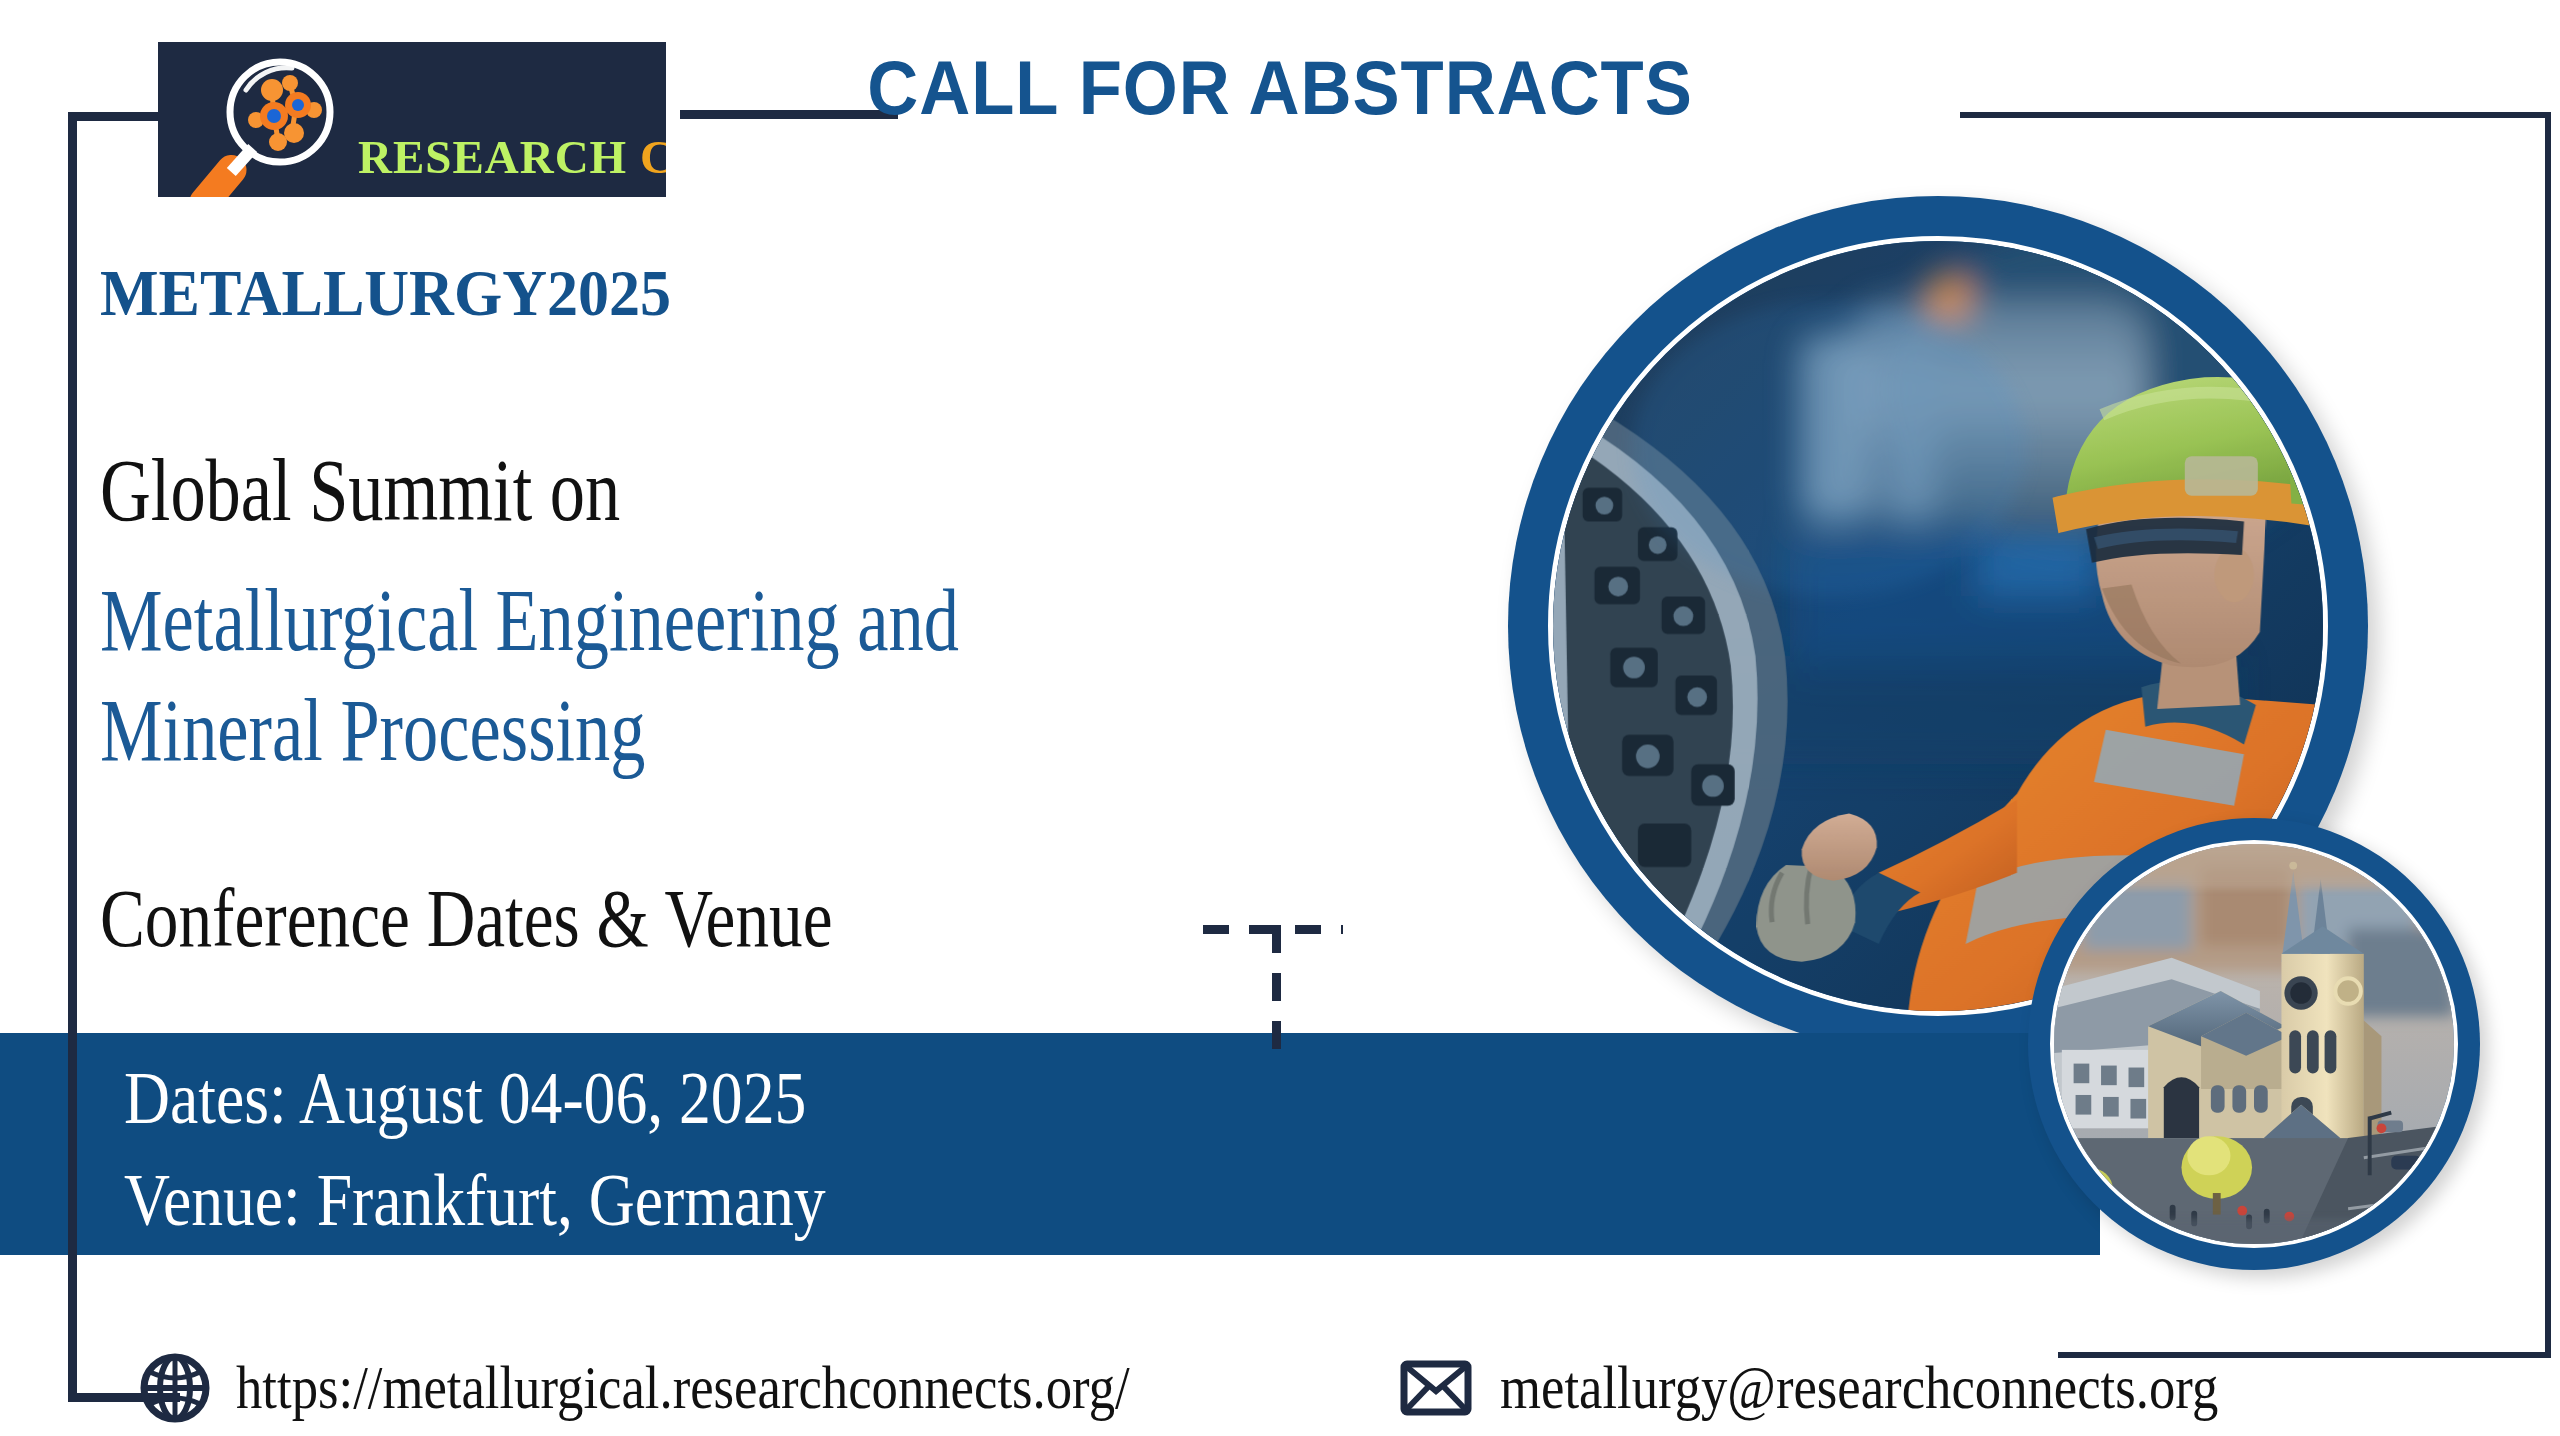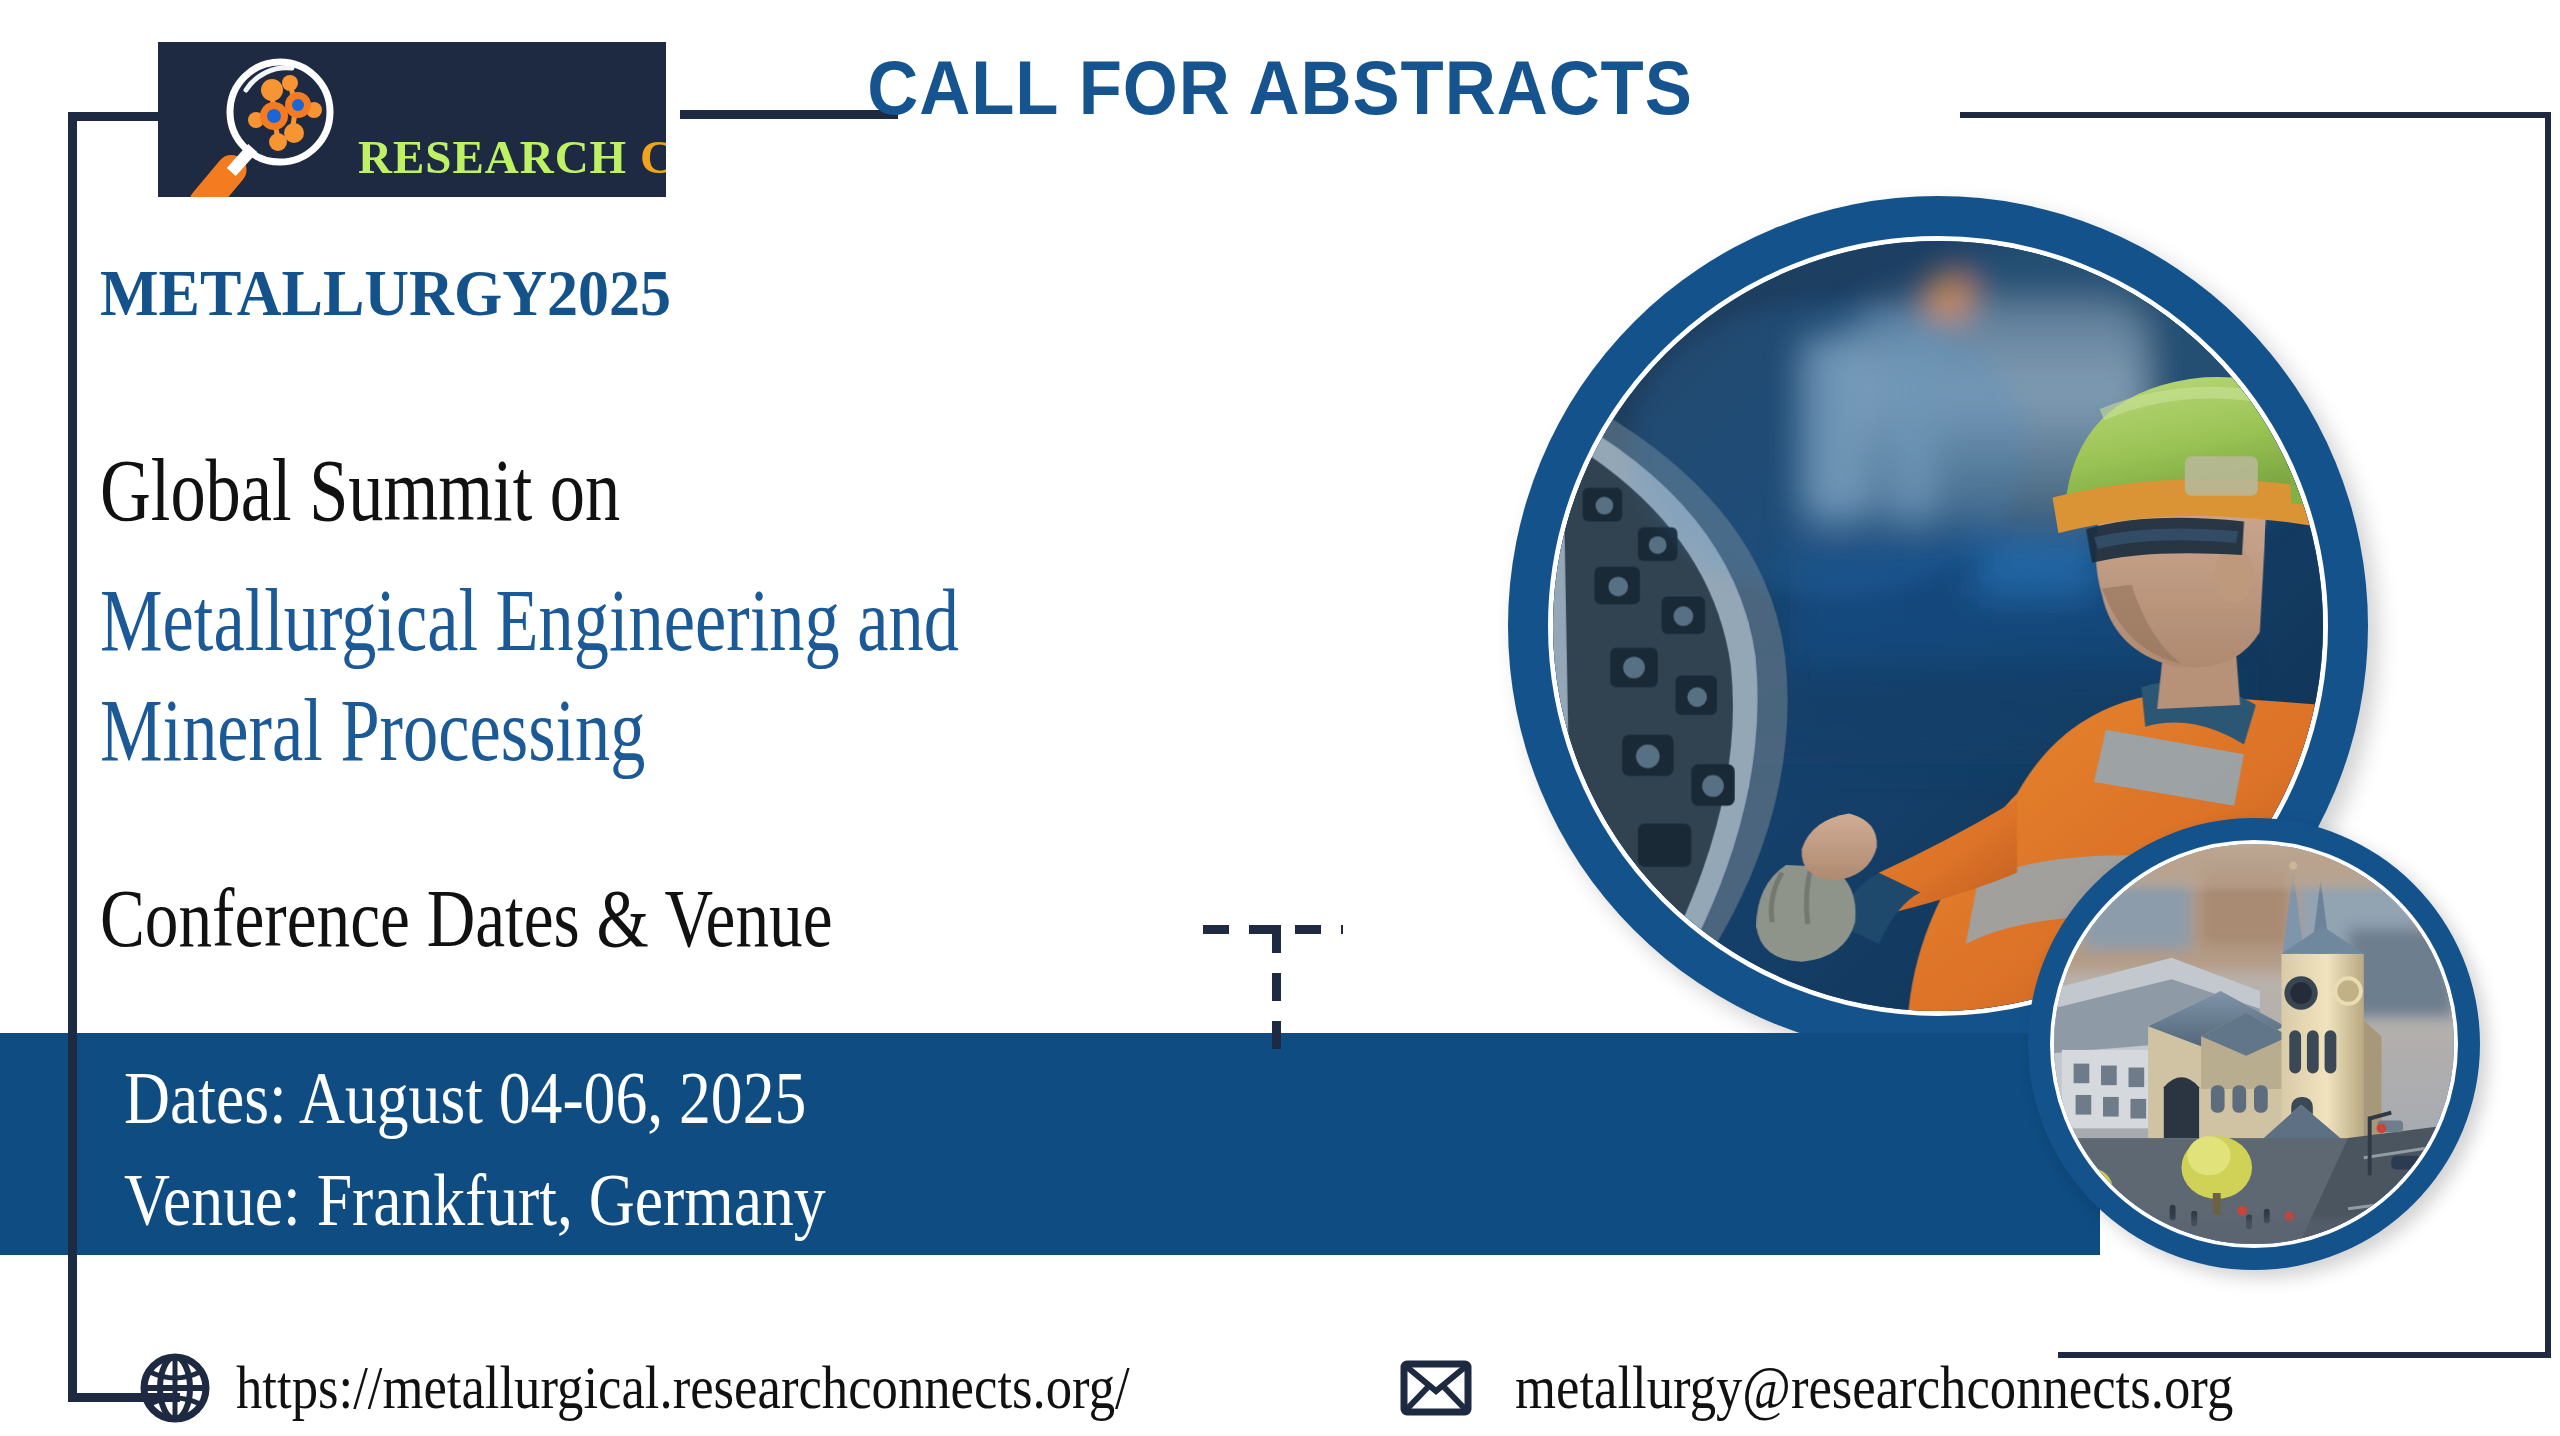--- a/index.html
+++ b/index.html
@@ -100,21 +100,21 @@
   .banner-line{
     position:absolute;left:124px;
     font-size:74px;color:#ffffff;white-space:nowrap;
     transform:scaleX(0.86);transform-origin:left top;z-index:7;
   }
   .banner-line.l1{top:1056px;}
   .banner-line.l2{top:1158px;}
 
   
   .footer-web{position:absolute;left:140px;top:1352px;display:flex;align-items:center;gap:26px;z-index:7;}
-  .footer-mail{position:absolute;left:1400px;top:1352px;display:flex;align-items:center;gap:43px;z-index:7;}
+  .footer-mail{position:absolute;left:1400px;top:1352px;display:flex;align-items:center;gap:28px;z-index:7;}
   .footer-text{
     font-size:62px;color:#111111;white-space:nowrap;
     transform:scaleX(0.85);transform-origin:left center;
   }
   .globe-icon,.mail-icon{flex:0 0 auto;}
 
   
   .circle-main{
     position:absolute;left:1508px;top:196px;width:860px;height:860px;
     border-radius:50%;background:#14528c;z-index:4;

